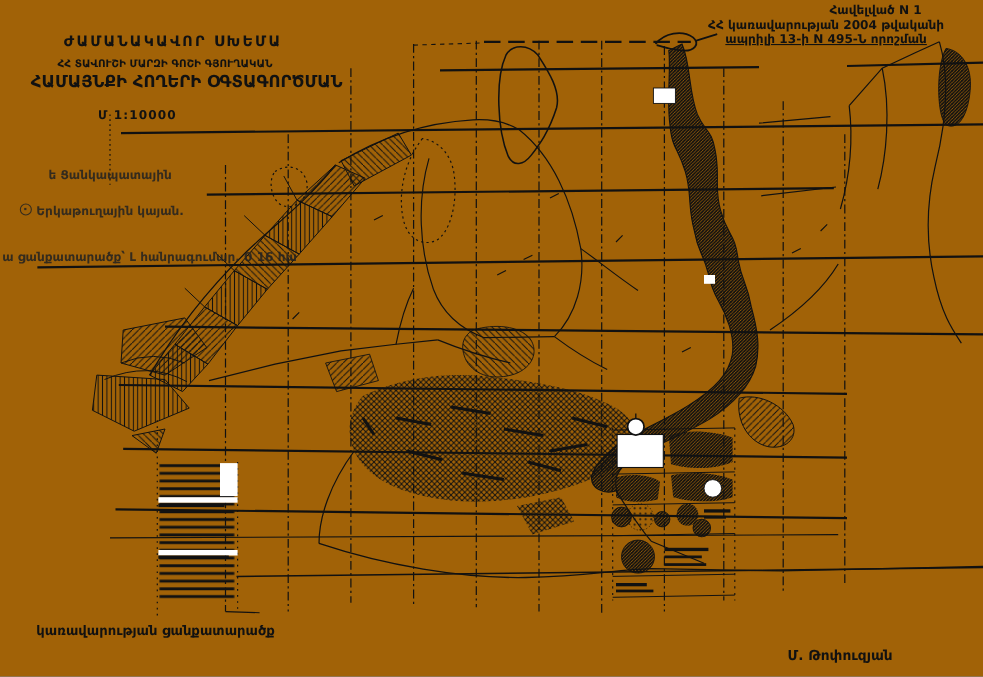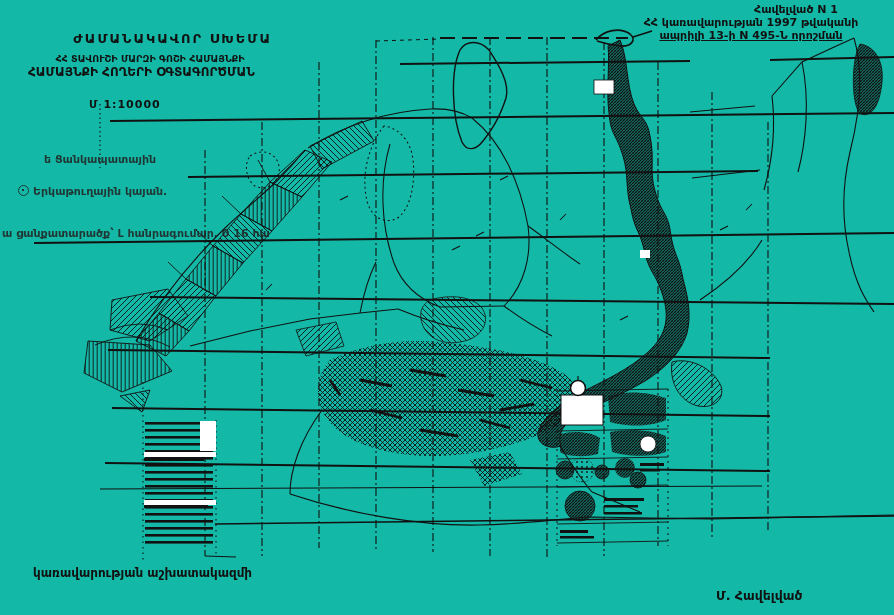--- a/index.html
+++ b/index.html
@@ -1,27 +1,27 @@
 <!DOCTYPE html>
 <html><head>
 <meta charset="utf-8">
 <style>
   html,body{margin:0;padding:0;background:#888;}
   .page{
-    position:relative;width:894px;height:615px;background:#14b8a6;
+    position:relative;width:894px;height:615px;background:#a16207;
     font-family:"DejaVu Sans",sans-serif;color:#111;overflow:hidden;
   }
   .page svg{position:absolute;left:0;top:0;}
   .txt{position:absolute;font-weight:bold;white-space:nowrap;}
   .annot-l1{left:700px;top:3px;width:192px;text-align:center;font-size:11px;}
   .annot-l2{left:608px;top:16px;width:286px;text-align:center;font-size:11px;}
   .annot-l3{left:608px;top:29px;width:286px;text-align:center;font-size:11px;text-decoration:underline;}
-  .title{left:58px;top:31px;width:214px;text-align:right;font-size:13px;letter-spacing:2px;}
+  .title{left:58px;top:31px;width:214px;text-align:left;font-size:13px;letter-spacing:2px;}
   .sub1{left:28px;top:53px;width:244px;text-align:center;font-size:9.5px;}
-  .sub2{left:28px;top:65px;width:244px;font-size:12px;}
+  .sub2{left:28px;top:65px;width:244px;font-size:15px;}
   .scale{left:89px;top:98px;font-size:11px;letter-spacing:1px;}
   .lg{position:absolute;font-size:11px;font-weight:bold;color:#222;
       filter:blur(0.35px);opacity:.85;white-space:nowrap;}
   .lg1{left:44px;top:153px;}
   .lg2{left:2px;top:185px;padding-left:16px;}
   .lg3{left:2px;top:203px;margin-top:24px;}
   .lgicon{display:inline-block;width:9px;height:9px;border:1.3px solid #222;
       border-radius:50%;vertical-align:-1px;margin-right:4px;position:relative;}
   .lgicon:after{content:"";position:absolute;left:3px;top:3px;width:2px;height:2px;background:#222;}
   .office{left:33px;top:566px;font-size:12px;line-height:14px;white-space:nowrap;}
@@ -200,35 +200,35 @@
     </g>
 
     <g>
       <circle cx="578" cy="388" r="7.5" fill="#fff" stroke="#111" stroke-width="1.6"></circle>
       <path d="M578,381 L578,376" stroke="#111" stroke-width="1.2"></path>
     </g>
   </svg>
 
   <div>
     <div class="txt annot-l1">Հավելված N 1</div>
-    <div class="txt annot-l2">ՀՀ կառավարության 1997 թվականի</div>
+    <div class="txt annot-l2">ՀՀ կառավարության 2004 թվականի</div>
     <div class="txt annot-l3">ապրիլի 13-ի N 495-Ն որոշման</div>
   </div>
 
   <div class="txt title">ԺԱՄԱՆԱԿԱՎՈՐ ՍԽԵՄԱ</div>
-  <div class="txt sub1">ՀՀ ՏԱՎՈՒՇԻ ՄԱՐԶԻ ԳՈՇԻ ՀԱՄԱՅՆՔԻ</div>
+  <div class="txt sub1">ՀՀ ՏԱՎՈՒՇԻ ՄԱՐԶԻ ԳՈՇԻ ԳՅՈՒՂԱԿԱՆ</div>
   <div class="txt sub2">ՀԱՄԱՅՆՔԻ ՀՈՂԵՐԻ ՕԳՏԱԳՈՐԾՄԱՆ</div>
   <div class="txt scale">Մ 1:10000</div>
 
   <div>
     <div class="lg lg1">ե Ցանկապատային</div>
     <div class="lg lg2">
       <span class="lgicon"></span><span>Երկաթուղային կայան.</span>
     </div>
     <div class="lg lg3">ա ցանքատարածք՝ Լ հանրագումար. 0 16 հա</div>
   </div>
 
   <div class="txt office">
-    <div>կառավարության աշխատակազմի</div>
+    <div>կառավարության ցանքատարածք</div>
   </div>
-  <div class="txt sig">Մ. Հավելված</div>
+  <div class="txt sig">Մ. Թոփուզյան</div>
 
 </div>
 
 </body></html>

